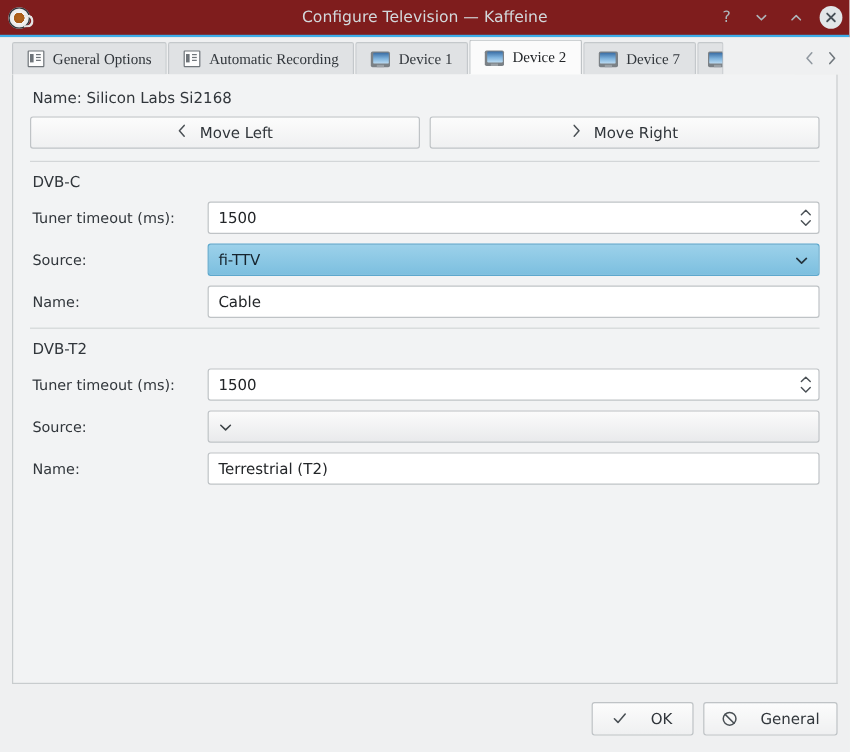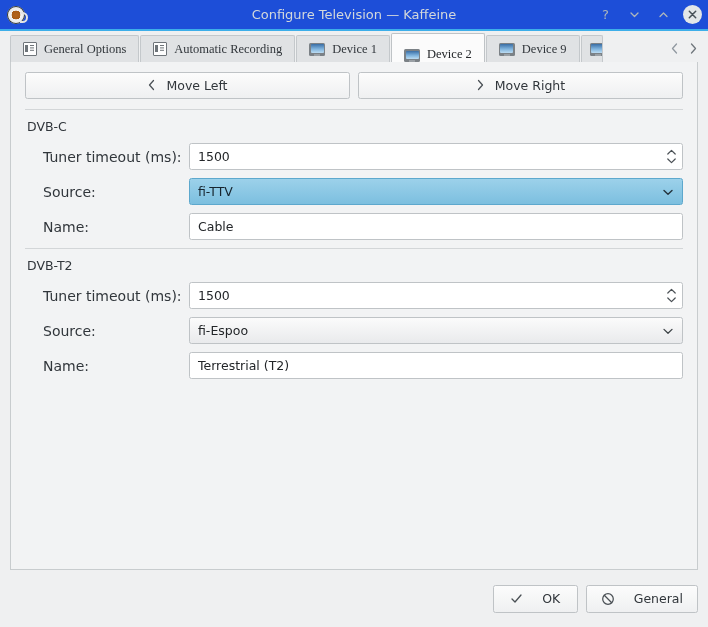--- a/index.html
+++ b/index.html
@@ -17,21 +17,21 @@
   .window {
     width: 708px; height: 627px;
     display: flex; flex-direction: column;
     background: #eff0f1;
     position: relative;
   }
 
   
   .titlebar {
     height: 31px;
-    background: #1d4ed8;
+    background: #7f1d1d;
     display: flex; align-items: center;
     padding: 0 6px 0 7px;
     position: relative;
     flex: 0 0 31px;
     border-bottom: 2px solid #3daee9;
   }
   .app-icon {
     width: 18px; height: 18px;
     border-radius: 50%;
     background: radial-gradient(circle at 50% 50%, #b5651d 0%, #a85c18 34%, #f4f4f4 36%, #e8e8e8 60%, #cfcfcf 100%);
@@ -102,21 +102,20 @@
     cursor: default;
     white-space: nowrap;
     position: relative;
   }
   .tab.active {
     background: #fbfbfb;
     border-color: #bfc3c6;
     height: 29px;
     z-index: 3;
     color: #232629;
-    align-items: flex-end;
   }
   .tab.partial {
     padding: 0 4px 0 8px;
     overflow: hidden;
     max-width: 22px;
   }
   .tab-scrollers {
     margin-left: auto;
     display: flex; align-items: center;
     gap: 6px;
@@ -225,24 +224,23 @@
 
   .form-row {
     display: flex;
     align-items: center;
     height: 27px;
     margin-bottom: 8px;
   }
   .form-row .lbl {
     width: 148px;
     flex: 0 0 148px;
-    font-size: 14px;
+    font-size: 12px;
     color: #31363b;
     padding-left: 2px;
-    margin-left: 16px;
   }
   .field {
     flex: 1 1 auto;
     height: 27px;
     border: 1px solid #bfc3c6;
     border-radius: 2.5px;
     background: #ffffff;
     display: flex; align-items: center;
     padding: 0 6px 0 8px;
     font-size: 12.5px;
@@ -347,21 +345,21 @@
     <div class="tab">
       <span class="ico-tv"></span>
       <span>Device 1</span>
     </div>
     <div class="tab active">
       <span class="ico-tv"></span>
       <span>Device 2</span>
     </div>
     <div class="tab">
       <span class="ico-tv"></span>
-      <span>Device 9</span>
+      <span>Device 7</span>
     </div>
     <div class="tab partial">
       <span class="ico-tv"></span>
       <span></span>
     </div>
     <div class="tab-scrollers">
       <div class="scroll-arrow">
         <svg width="11" height="13" viewBox="0 0 11 13">
             <path d="M7.5 2 L3.5 6.5 L7.5 11" fill="none" stroke="#9098a0" stroke-width="1.3" stroke-linecap="round" stroke-linejoin="round"></path>
           </svg>
@@ -369,20 +367,21 @@
       <div class="scroll-arrow">
         <svg width="11" height="13" viewBox="0 0 11 13">
             <path d="M3.5 2 L7.5 6.5 L3.5 11" fill="none" stroke="#6f767c" stroke-width="1.3" stroke-linecap="round" stroke-linejoin="round"></path>
           </svg>
       </div>
     </div>
   </div>
 
   <div class="panel">
 
+    <div class="name-line">Name: Silicon Labs Si2168</div>
 
     <div class="btn-row">
       <div class="btn">
         <span class="glyph">
           <svg width="9" height="12" viewBox="0 0 9 12">
               <path d="M6.5 1.5 L2.5 6 L6.5 10.5" fill="none" stroke="#4a5055" stroke-width="1.25" stroke-linecap="round" stroke-linejoin="round"></path>
             </svg>
         </span>
         <span>Move Left</span>
       </div>
@@ -449,21 +448,20 @@
           <svg width="11" height="7" viewBox="0 0 11 7">
               <path d="M1.8 2 L5.5 5.7 L9.2 2" fill="none" stroke="#4a5055" stroke-width="1.2" stroke-linecap="round" stroke-linejoin="round"></path>
             </svg>
         </span>
       </div>
     </div>
 
     <div class="form-row">
       <div class="lbl">Source:</div>
       <div class="combo">
-        <span class="val">fi-Espoo</span>
         <span class="chev">
           <svg width="12" height="8" viewBox="0 0 12 8">
               <path d="M2 2.4 L6 6.2 L10 2.4" fill="none" stroke="#3c4246" stroke-width="1.3" stroke-linecap="round" stroke-linejoin="round"></path>
             </svg>
         </span>
       </div>
     </div>
 
     <div class="form-row">
       <div class="lbl">Name:</div>

